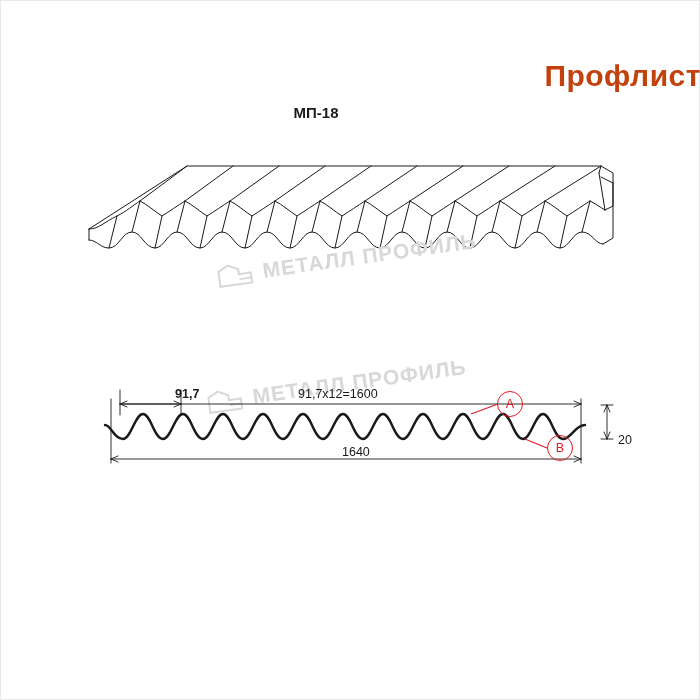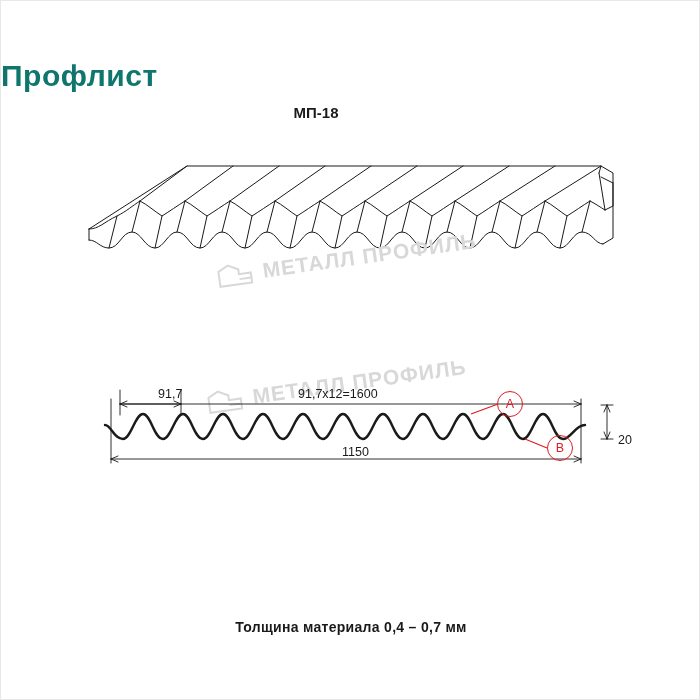--- a/index.html
+++ b/index.html
@@ -19,25 +19,25 @@
     position: absolute;
     inset: 0;
     border: 1px solid #e8e8e8;
     box-sizing: border-box;
   }
   .title {
     position: absolute;
     top: 58px;
     left: 0;
     width: 700px;
-    text-align: left;
+    text-align: right;
     font-size: 30px;
     font-weight: bold;
     letter-spacing: 0.5px;
-    color: #0f766e;
+    color: #c2410c;
   }
   .subtitle {
     position: absolute;
     top: 103px;
     left: 0;
     width: 630px;
     text-align: center;
     font-size: 15px;
     font-weight: bold;
     color: #1a1a1a;
@@ -77,21 +77,21 @@
     vertical-align: middle;
     margin-right: 8px;
   }
   .lbl {
     position: absolute;
     font-size: 12.5px;
     color: #1a1a1a;
     white-space: nowrap;
   }
   .lbl-total { top: 386px; left: 297px; }
-  .lbl-pitch { top: 386px; left: 157px; }
+  .lbl-pitch { top: 386px; left: 174px; font-weight: bold; }
   .lbl-width { top: 444px; left: 341px; }
   .lbl-h { top: 432px; left: 617px; }
   .callout {
     position: absolute;
     width: 26px;
     height: 26px;
     border: 1.4px solid #e01b24;
     border-radius: 50%;
     color: #e01b24;
     font-size: 12.5px;
@@ -278,21 +278,20 @@
     </g>
 
     <g fill="none" stroke="#e01b24" stroke-width="1.2">
       <path d="M497 403 L470 413"></path>
       <path name="leader-b" d="M546 447 L524 438"></path>
     </g>
   </svg>
 
   <div class="lbl lbl-total">91,7х12=1600</div>
   <div class="lbl lbl-pitch">91,7</div>
-  <div class="lbl lbl-width">1150</div>
+  <div class="lbl lbl-width">1640</div>
   <div class="lbl lbl-h">20</div>
 
   <div class="callout callout-a">A</div>
   <div class="callout callout-b">B</div>
 
-  <div class="footer-note">Толщина материала 0,4 – 0,7 мм</div>
 
 </div>
 
 </body></html>

